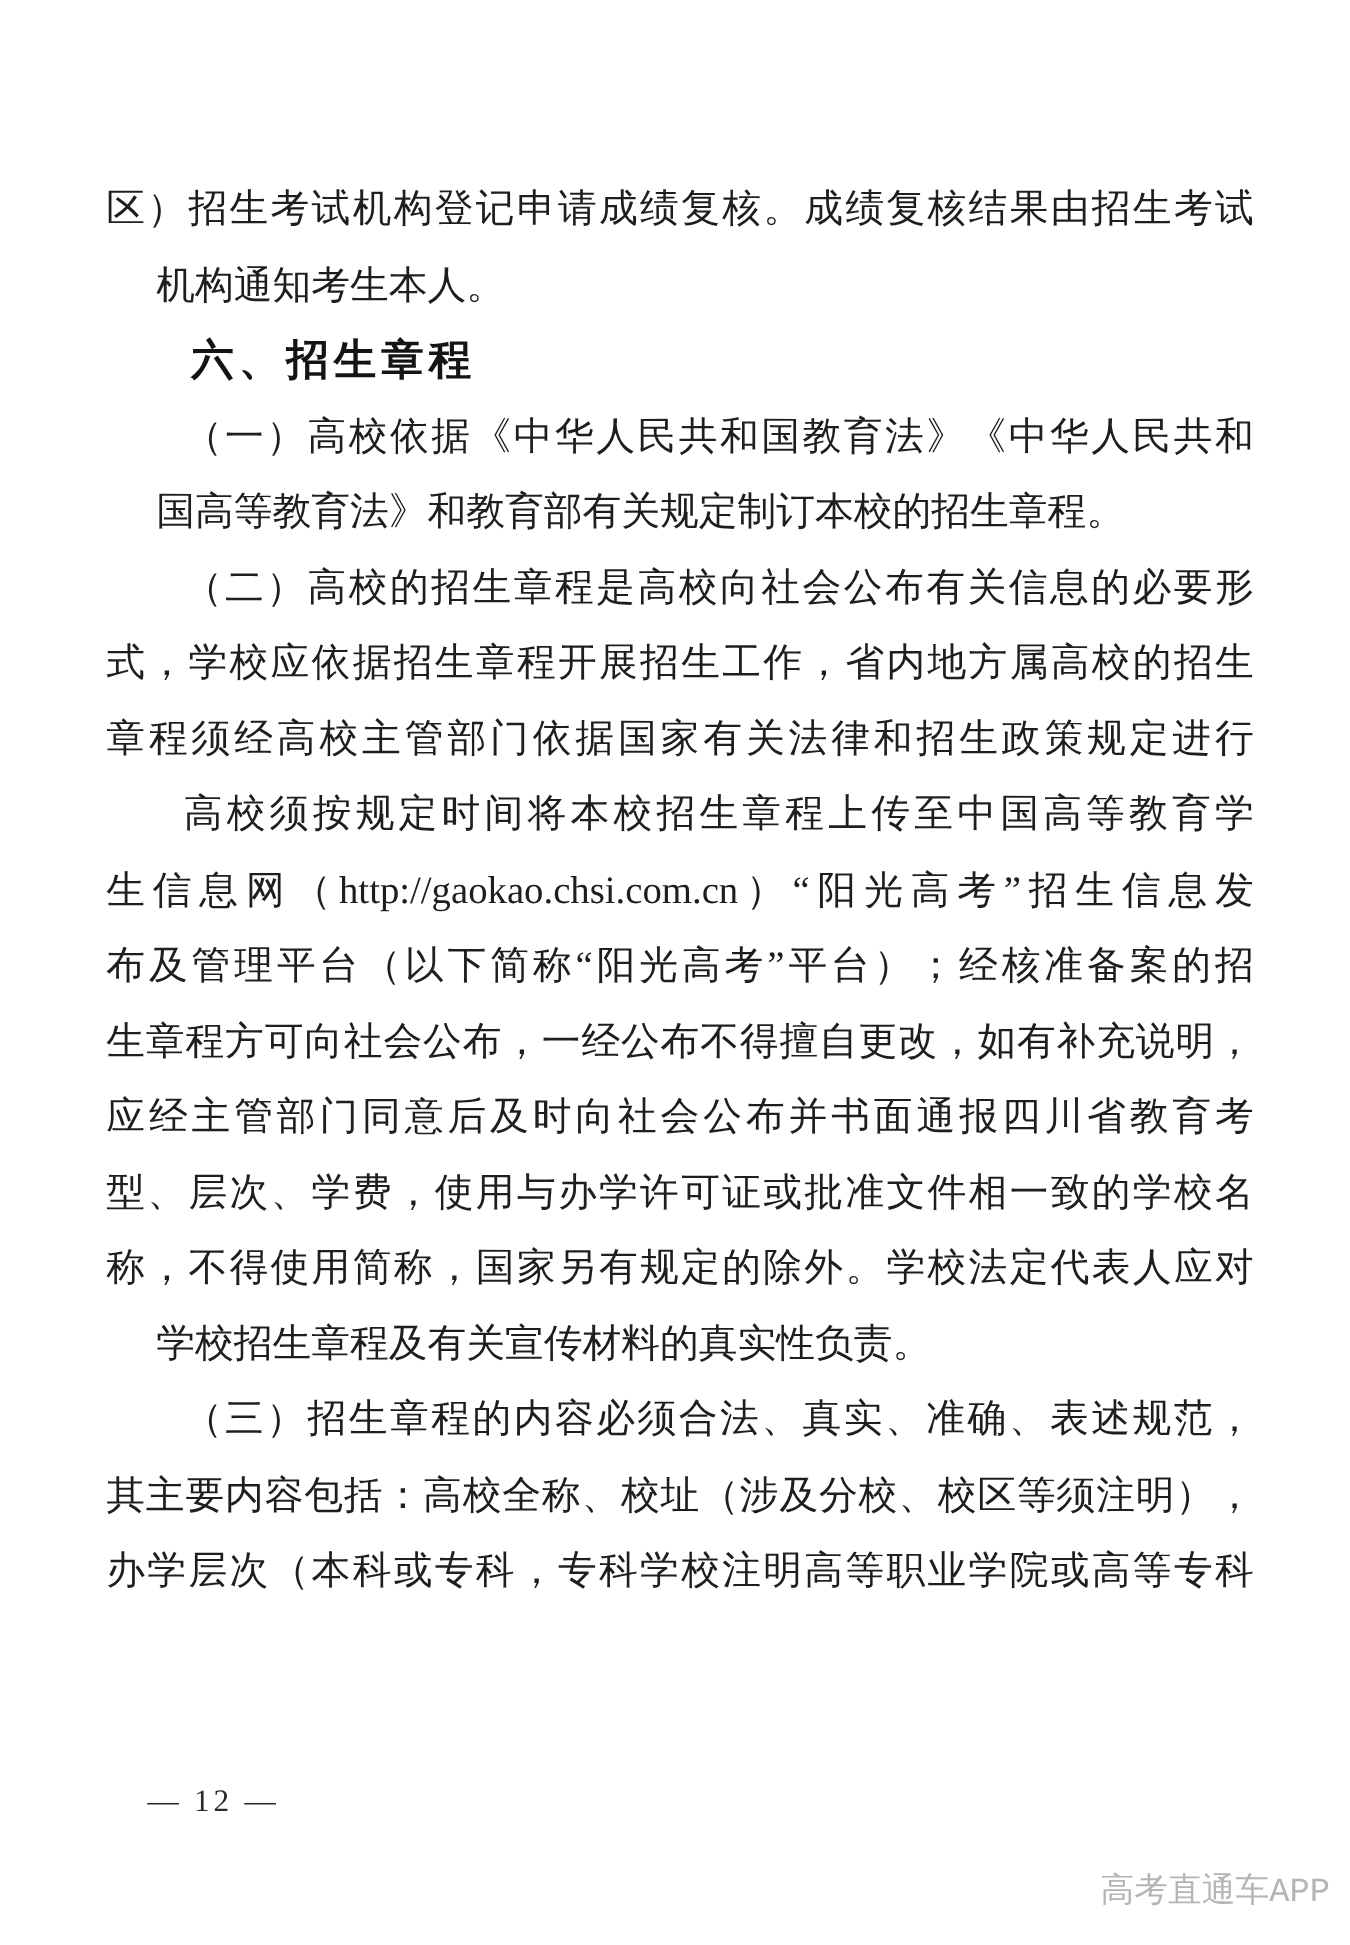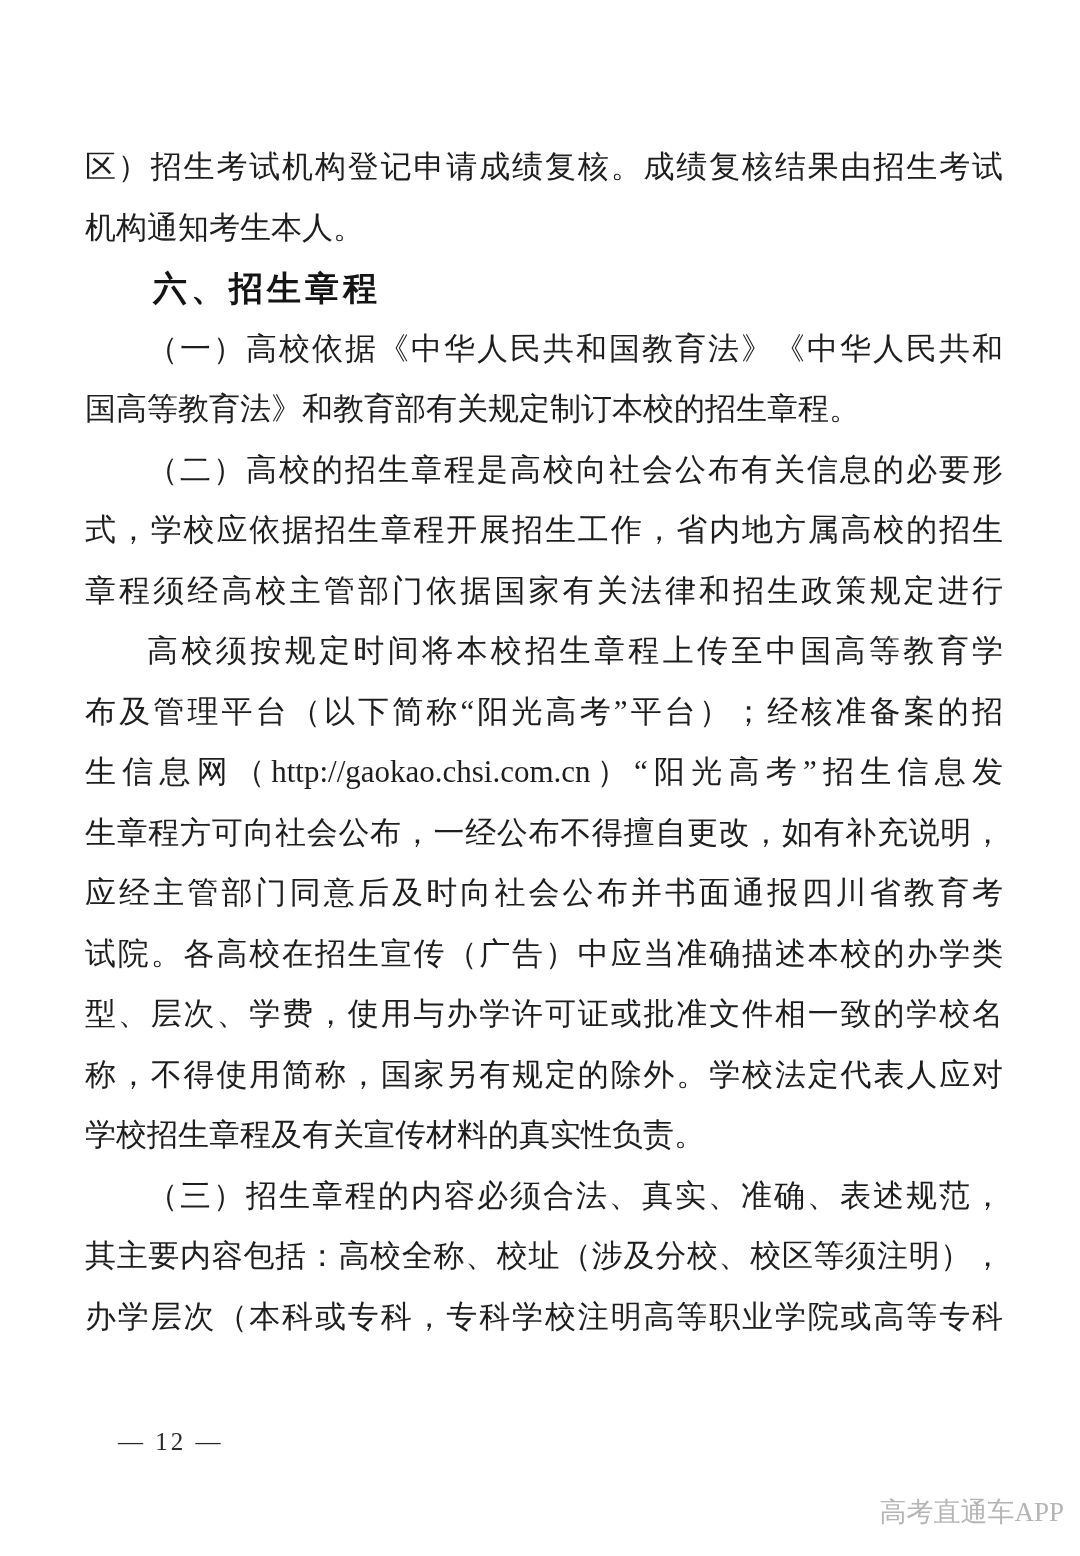--- a/index.html
+++ b/index.html
@@ -26,20 +26,21 @@
     height: 60.5px;
     line-height: 60.5px;
     font-size: 31px;
     color: #1e1e1e;
     text-align: justify;
     text-align-last: justify;
     overflow: visible;
   }
   .ln.end {
     text-align-last: left;
+    margin-left: 40px;
   }
   .ln.ind {
     text-indent: 2em;
   }
   .ln.heading {
     font-family: "Liberation Sans", sans-serif;
     font-weight: 700;
     font-size: 34px;
     letter-spacing: 4px;
     color: #141414;
@@ -54,44 +55,43 @@
     top: 1428px;
     font-family: "Liberation Serif", serif;
     font-size: 25px;
     letter-spacing: 3px;
     color: #2a2a2a;
   }
   .watermark {
     position: absolute;
     right: 16px;
     top: 1494px;
-    font-family: Liberation Serif, serif;
+    font-family: Liberation Mono, monospace;
     font-size: 27px;
     color: #b5b5b5;
   }
 </style>
 </head>
 <body>
 
 <div class="page">
   <div class="content">
     <div class="ln">区）招生考试机构登记申请成绩复核。成绩复核结果由招生考试</div>
     <div class="ln end">机构通知考生本人。</div>
     <div class="ln heading">六、招生章程</div>
     <div class="ln ind">（一）高校依据《中华人民共和国教育法》《中华人民共和</div>
     <div class="ln end">国高等教育法》和教育部有关规定制订本校的招生章程。</div>
     <div class="ln ind">（二）高校的招生章程是高校向社会公布有关信息的必要形</div>
     <div class="ln">式，学校应依据招生章程开展招生工作，省内地方属高校的招生</div>
     <div class="ln">章程须经高校主管部门依据国家有关法律和招生政策规定进行</div>
     <div class="ln ind">高校须按规定时间将本校招生章程上传至中国高等教育学</div>
+    <div class="ln">生信息网（http://gaokao.chsi.com.cn）“阳光高考”招生信息发</div>
     <div class="ln">布及管理平台（以下简称“阳光高考”平台）；经核准备案的招</div>
-    <div class="ln">生信息网（http://gaokao.chsi.com.cn）“阳光高考”招生信息发</div>
     <div class="ln">生章程方可向社会公布，一经公布不得擅自更改，如有补充说明，</div>
     <div class="ln">应经主管部门同意后及时向社会公布并书面通报四川省教育考</div>
-    <div class="ln">试院。各高校在招生宣传（广告）中应当准确描述本校的办学类</div>
     <div class="ln">型、层次、学费，使用与办学许可证或批准文件相一致的学校名</div>
     <div class="ln">称，不得使用简称，国家另有规定的除外。学校法定代表人应对</div>
     <div class="ln end">学校招生章程及有关宣传材料的真实性负责。</div>
     <div class="ln ind">（三）招生章程的内容必须合法、真实、准确、表述规范，</div>
     <div class="ln">其主要内容包括：高校全称、校址（涉及分校、校区等须注明），</div>
     <div class="ln">办学层次（本科或专科，专科学校注明高等职业学院或高等专科</div>
   </div>
 
   <div class="page-number">— 12 —</div>
   <div class="watermark">高考直通车APP</div>

